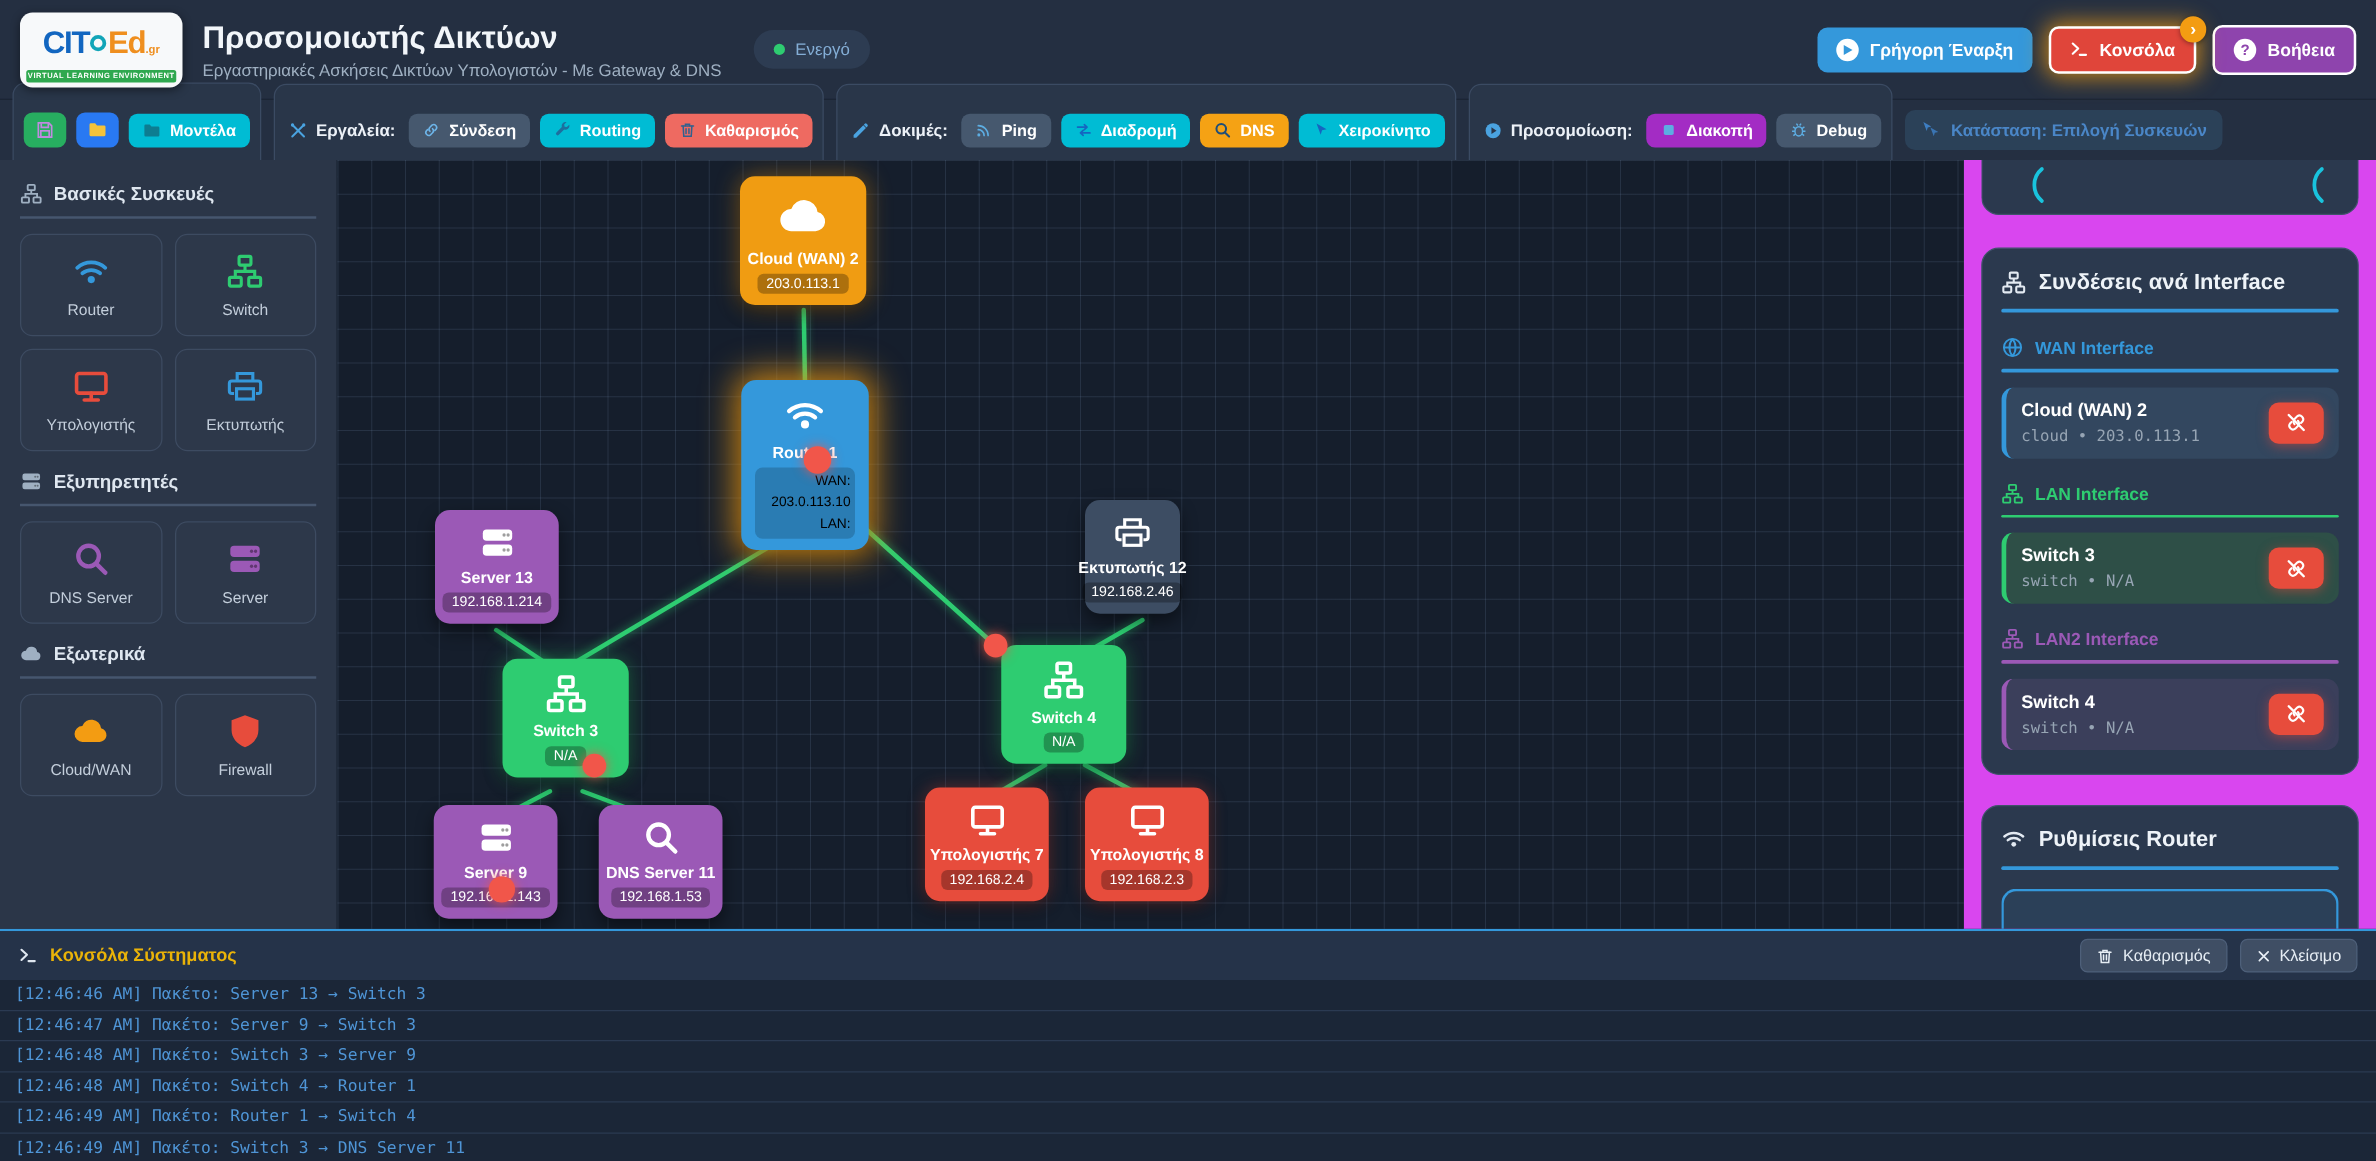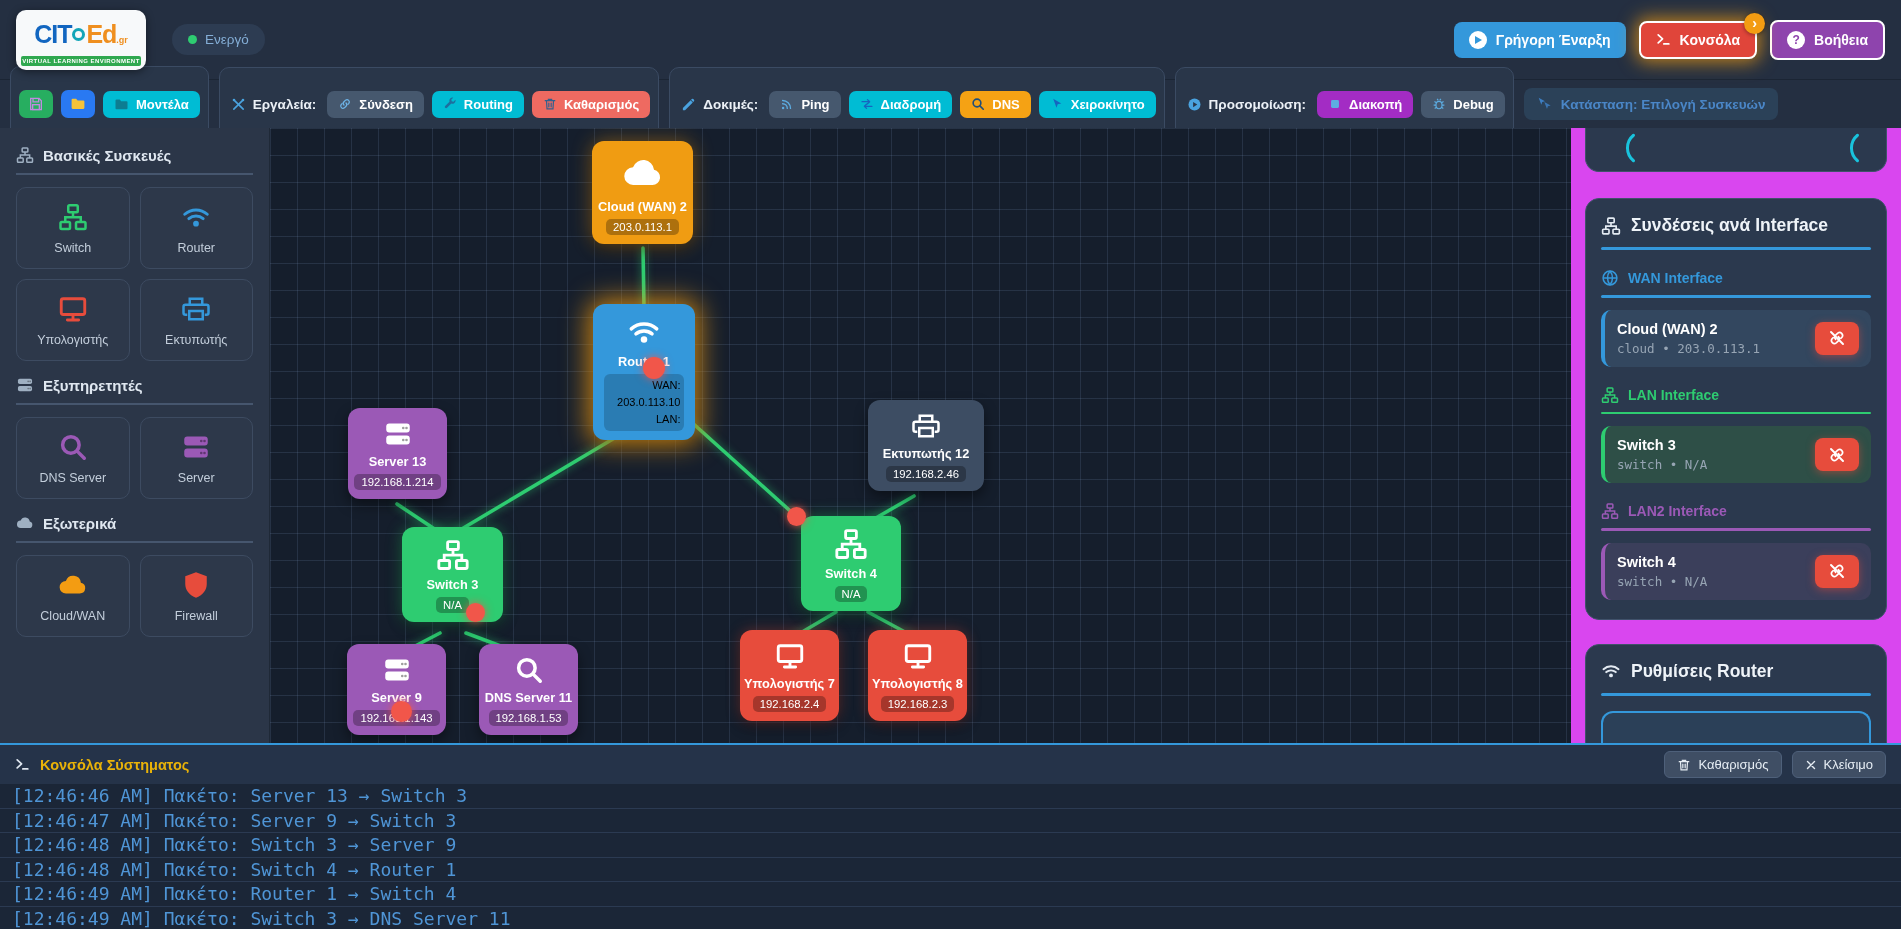--- a/index.html
+++ b/index.html
@@ -89,21 +89,21 @@
   .node{ position:absolute; border-radius:12px; display:flex; flex-direction:column; align-items:center;
          padding:11px 5px 9px; gap:5px; box-shadow:0 6px 14px rgba(0,0,0,.45); cursor:grab; }
   .node [data-icon]{ color:#fff; }
   .nlabel{ font-size:12.8px; font-weight:700; color:#fff; white-space:nowrap; }
   .nbadge{ font-size:11.3px; color:#fff; background:rgba(0,0,0,.28); padding:2px 7px; border-radius:5px; white-space:nowrap; }
   .router-badge{ width:88%; background:rgba(0,0,0,.18); border-radius:6px; padding:3px 4px;
                  font-size:11px; line-height:1.55; text-align:right; }
   .n-cloud   { left:322px; top:13px;  width:101px; background:#f09c12; box-shadow:0 0 20px rgba(243,156,18,.45), 0 6px 14px rgba(0,0,0,.4); }
   .n-router  { left:323px; top:176px; width:102px; background:#3498db; box-shadow:0 0 26px 5px rgba(243,156,18,.8), 0 6px 14px rgba(0,0,0,.4); }
   .n-server13{ left:78px;  top:280px; width:99px;  background:#9b59b6; }
-  .n-printer { left:598px; top:272px; width:116px;  background:#3d4d63; }
+  .n-printer { left:598px; top:272px; width:76px;  background:#3d4d63; }
   .n-switch3 { left:132px; top:399px; width:101px; background:#2ecc71; box-shadow:0 0 16px rgba(46,204,113,.4), 0 6px 14px rgba(0,0,0,.4); }
   .n-switch4 { left:531px; top:388px; width:100px; background:#2ecc71; box-shadow:0 0 16px rgba(46,204,113,.4), 0 6px 14px rgba(0,0,0,.4); }
   .n-server9 { left:77px;  top:516px; width:99px;  background:#9b59b6; }
   .n-dns     { left:209px; top:516px; width:99px;  background:#9b59b6; }
   .n-pc7     { left:470px; top:502px; width:99px;  background:#e74c3c; box-shadow:0 0 14px rgba(231,76,60,.35), 0 6px 14px rgba(0,0,0,.4); }
   .n-pc8     { left:598px; top:502px; width:99px;  background:#e74c3c; box-shadow:0 0 14px rgba(231,76,60,.35), 0 6px 14px rgba(0,0,0,.4); }
   .packet{ position:absolute; border-radius:50%; background:#f1564a; box-shadow:0 0 9px rgba(241,86,74,.85); z-index:5; }
   .pk1{ left:373px; top:229px; width:22px; height:22px; }
   .pk2{ left:517px; top:379px; width:19px; height:19px; }
   .pk3{ left:196px; top:475px; width:19px; height:19px; }
@@ -138,35 +138,39 @@
   
   .console{ height:186px; border-top:2.5px solid #3498db; background:#1b2637; display:flex; flex-direction:column; }
   .console-head{ height:39px; flex:none; display:flex; align-items:center; gap:11px; padding:0 15px; background:#253349; }
   .ch-title{ font-size:14.5px; font-weight:700; color:#eab308; display:flex; gap:10px; align-items:center; }
   .ch-title [data-icon]{ color:#dfe7f0; }
   .ch-btns{ margin-left:auto; display:flex; gap:10px; }
   .cbtn{ display:flex; align-items:center; gap:7px; background:#3f4e64; border:1px solid #4e607a; border-radius:6px;
          padding:5px 12px; color:#e6edf4; font-size:13px; cursor:pointer; }
   .console-logs{ flex:1; }
   .log-row{ height:24.5px; display:flex; align-items:center; padding:0 12px;
-            font-family:"DejaVu Sans Mono", monospace; font-size:18px; color:#4f95d6;
+            font-family:"DejaVu Sans Mono", monospace; font-size:13px; color:#4f95d6;
             border-bottom:1px solid #2b3a52; }
 </style>
 </head>
 <body>
 
 <header class="header">
   <div class="logo">
     <div class="logo-row">
       <span class="logo-cit">CIT</span>
       <span class="logo-swirl"></span>
       <span class="logo-ed">Ed</span>
       <span class="logo-gr">.gr</span>
     </div>
     <div class="logo-banner">VIRTUAL LEARNING ENVIRONMENT</div>
+  </div>
+  <div class="htitles">
+    <div class="htitle">Προσομοιωτής Δικτύων</div>
+    <div class="hsub">Εργαστηριακές Ασκήσεις Δικτύων Υπολογιστών - Με Gateway &amp; DNS</div>
   </div>
   <div class="status-pill">
     <span class="dot-green"></span>
     <span>Ενεργό</span>
   </div>
   <div class="hbtns">
     <div class="hbtn hbtn-quick">
       <span class="circle-icon">
           <span class="play-tri"></span>
         </span>
@@ -358,39 +362,39 @@
             <rect x="2" y="15.9" width="7.6" height="5.6" rx="1"></rect>
             <rect x="14.4" y="15.9" width="7.6" height="5.6" rx="1"></rect>
             <path d="M12 8.1v4 M5.8 15.9v-3.8h12.4v3.8"></path>
           </svg>
         </span>
       <span>Βασικές Συσκευές</span>
     </div>
     <div class="psec-rule"></div>
     <div class="pgrid">
       <div class="pcard">
+        <span class="i30 c-blue" data-icon="wifi">
+            <svg viewBox="0 0 24 24">
+              <path d="M3 9.8a13.5 13.5 0 0 1 18 0" fill="none" stroke="currentColor" stroke-width="2.4" stroke-linecap="round"></path>
+              <path d="M6.3 13.3a9 9 0 0 1 11.4 0" fill="none" stroke="currentColor" stroke-width="2.4" stroke-linecap="round"></path>
+              <circle cx="12" cy="17.3" r="2.3" fill="currentColor"></circle>
+            </svg>
+          </span>
+        <span class="pcard-label">Router</span>
+      </div>
+      <div class="pcard">
         <span class="i30 c-green" data-icon="network">
             <svg viewBox="0 0 24 24" fill="none" stroke="currentColor" stroke-width="2">
               <rect x="8.2" y="2.5" width="7.6" height="5.6" rx="1"></rect>
               <rect x="2" y="15.9" width="7.6" height="5.6" rx="1"></rect>
               <rect x="14.4" y="15.9" width="7.6" height="5.6" rx="1"></rect>
               <path d="M12 8.1v4 M5.8 15.9v-3.8h12.4v3.8"></path>
             </svg>
           </span>
         <span class="pcard-label">Switch</span>
-      </div>
-      <div class="pcard">
-        <span class="i30 c-blue" data-icon="wifi">
-            <svg viewBox="0 0 24 24">
-              <path d="M3 9.8a13.5 13.5 0 0 1 18 0" fill="none" stroke="currentColor" stroke-width="2.4" stroke-linecap="round"></path>
-              <path d="M6.3 13.3a9 9 0 0 1 11.4 0" fill="none" stroke="currentColor" stroke-width="2.4" stroke-linecap="round"></path>
-              <circle cx="12" cy="17.3" r="2.3" fill="currentColor"></circle>
-            </svg>
-          </span>
-        <span class="pcard-label">Router</span>
       </div>
       <div class="pcard">
         <span class="i30 c-red" data-icon="monitor">
             <svg viewBox="0 0 24 24" fill="none" stroke="currentColor" stroke-width="2.3">
               <rect x="2.6" y="3.8" width="18.8" height="12.6" rx="1.6"></rect>
               <path d="M12 16.4v3.2 M7.5 20.8h9" stroke-linecap="round"></path>
             </svg>
           </span>
         <span class="pcard-label">Υπολογιστής</span>
       </div>

